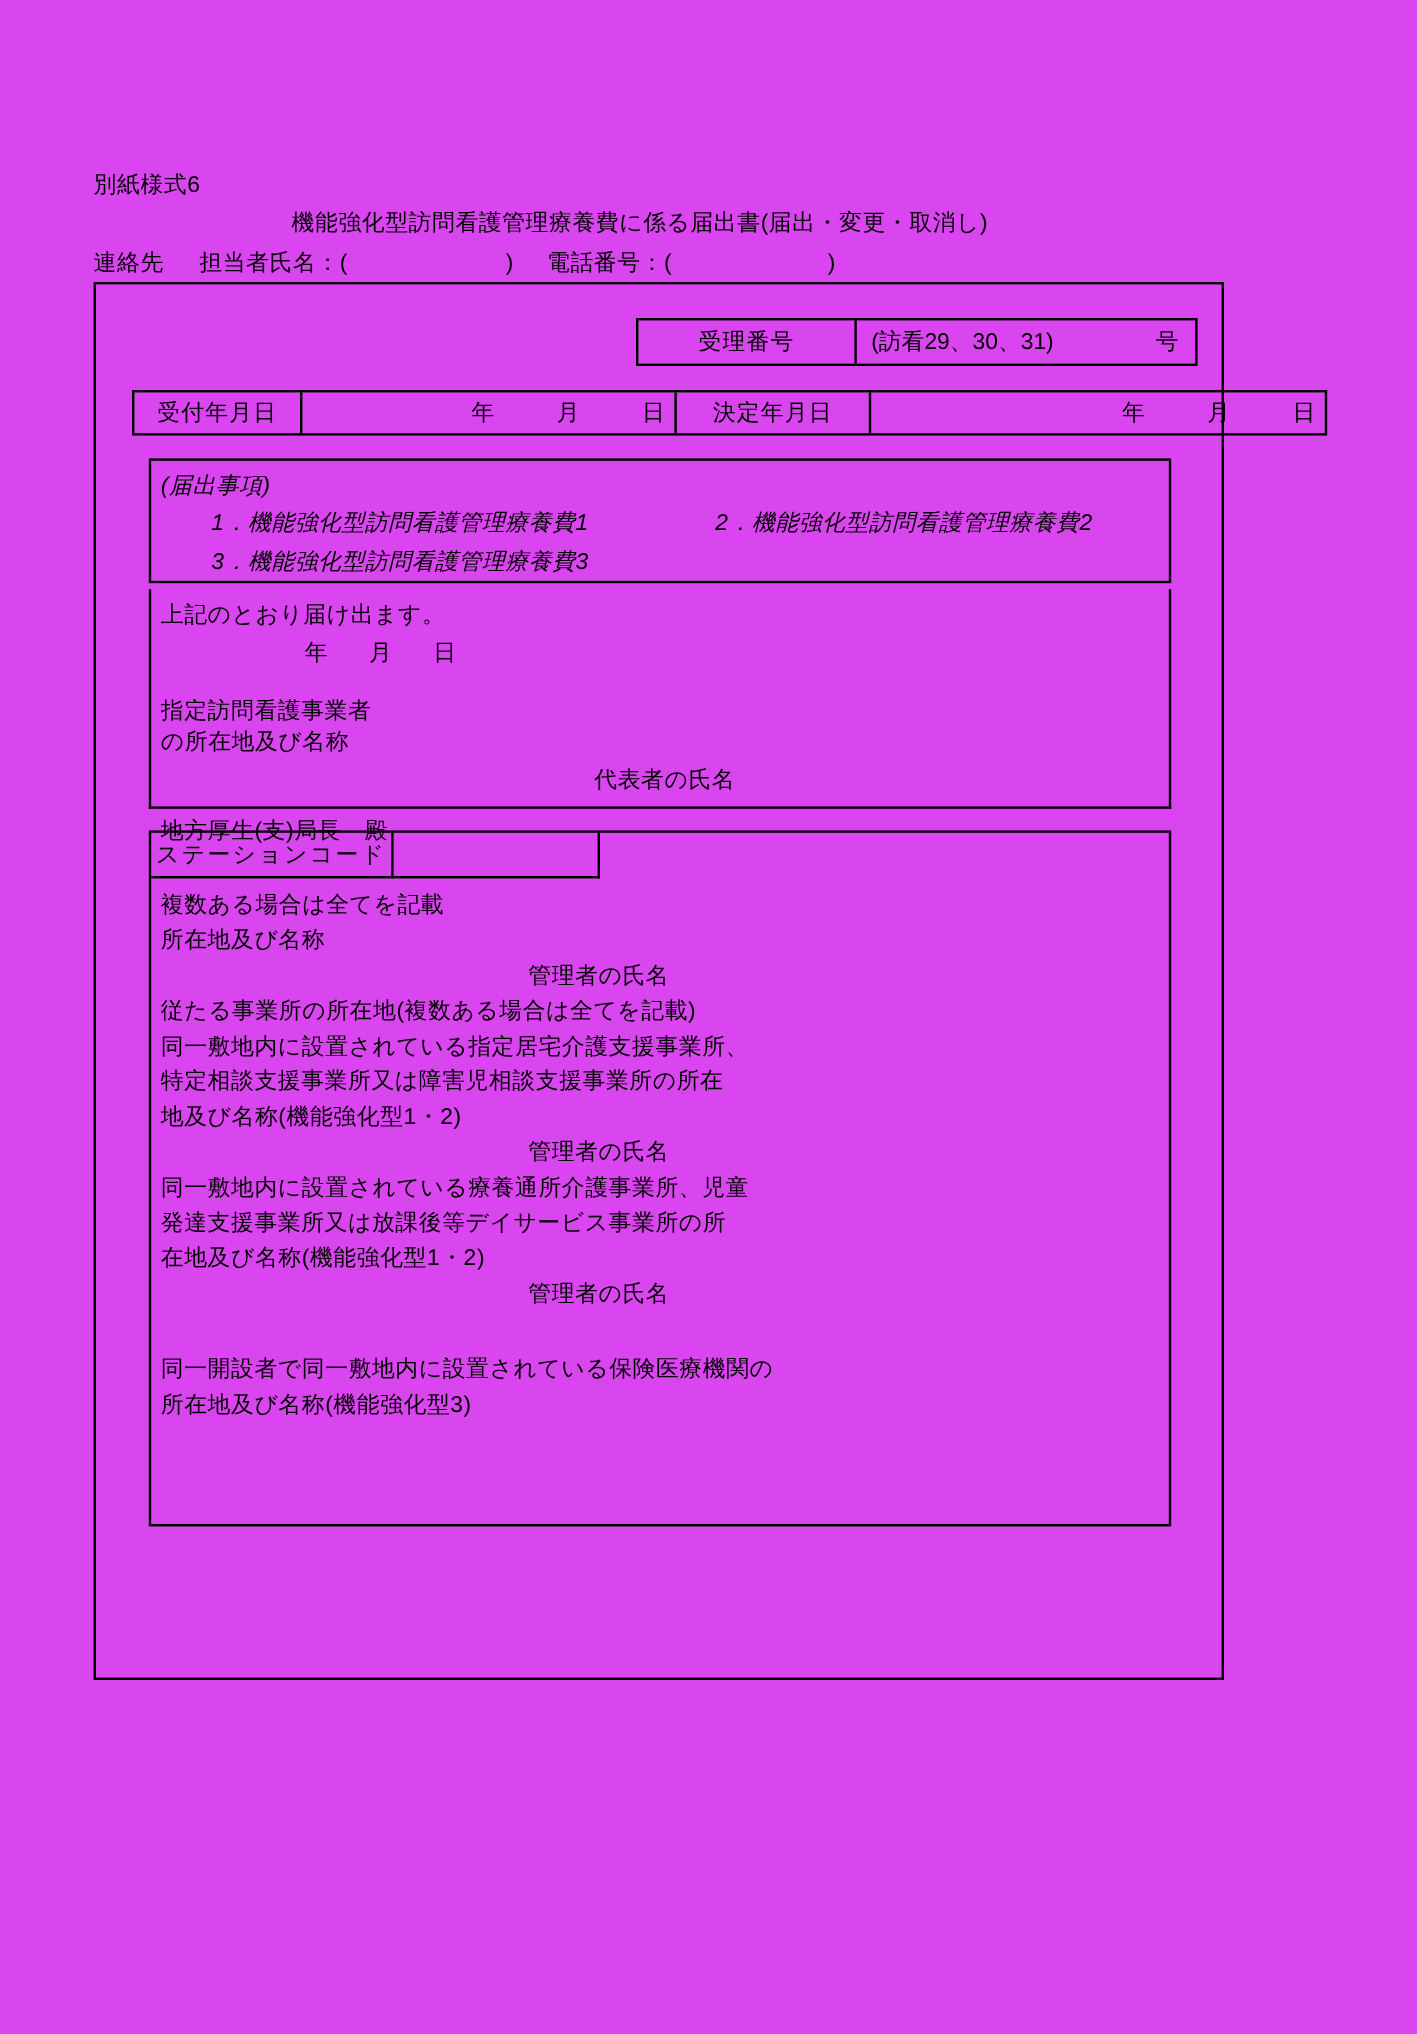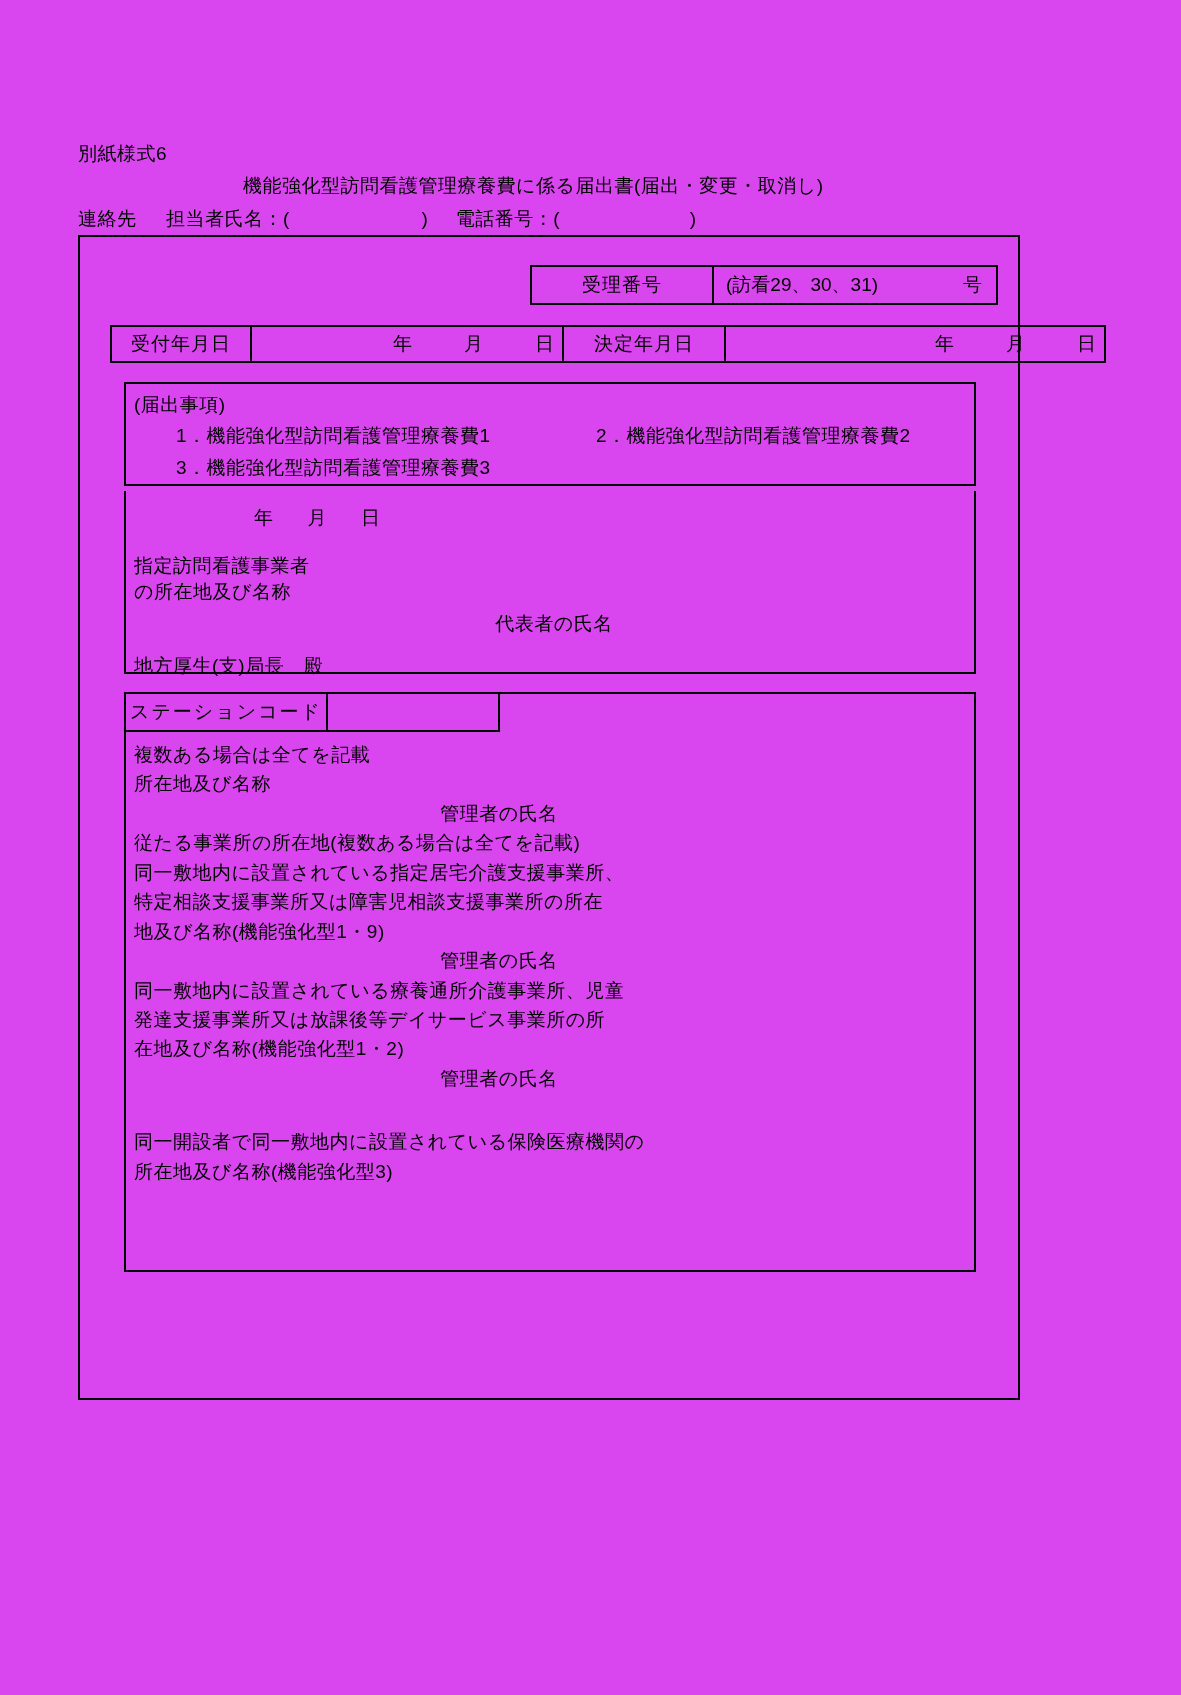--- a/index.html
+++ b/index.html
@@ -131,20 +131,21 @@
 
   
   .items-box {
     position: absolute;
     left: 44px;
     top: 145px;
     width: 852px;
     border: 2px solid #000;
     box-sizing: border-box;
     font-size: 19px;
+    font-style: italic;
   }
   .items-title {
     padding: 8px 0 2px 8px;
     letter-spacing: 0.5px;
   }
   .items-line {
     display: flex;
     padding: 3px 0 3px 50px;
     letter-spacing: 0.5px;
   }
@@ -274,20 +275,21 @@
       <div class="items-line">
         <span class="opt1">1．機能強化型訪問看護管理療養費1</span>
         <span>2．機能強化型訪問看護管理療養費2</span>
       </div>
       <div class="items-line">
         <span class="opt1">3．機能強化型訪問看護管理療養費3</span>
       </div>
     </div>
 
     <div class="decl-box">
+      <div>上記のとおり届け出ます。</div>
       <div class="decl-date">
         <span>年</span><span class="sp"></span><span>月</span><span class="sp"></span><span>日</span>
       </div>
       <div class="decl-provider">指定訪問看護事業者</div>
       <div>の所在地及び名称</div>
       <div class="decl-rep">代表者の氏名</div>
       <div class="decl-to">地方厚生(支)局長　殿</div>
     </div>
 
     <div class="station-box">
@@ -297,21 +299,21 @@
       </div>
       <div class="station-body">
         <p>複数ある場合は全てを記載</p>
         <p>所在地及び名称</p>
         <p class="manager">管理者の氏名</p>
 
         <p class="blk">従たる事業所の所在地(複数ある場合は全てを記載)</p>
 
         <p class="blk">同一敷地内に設置されている指定居宅介護支援事業所、</p>
         <p>特定相談支援事業所又は障害児相談支援事業所の所在</p>
-        <p>地及び名称(機能強化型1・9)</p>
+        <p>地及び名称(機能強化型1・2)</p>
         <p class="manager">管理者の氏名</p>
 
         <p class="blk">同一敷地内に設置されている療養通所介護事業所、児童</p>
         <p>発達支援事業所又は放課後等デイサービス事業所の所</p>
         <p>在地及び名称(機能強化型1・2)</p>
         <p class="manager">管理者の氏名</p>
 
         <p class="blk" style="margin-top:34px">同一開設者で同一敷地内に設置されている保険医療機関の</p>
         <p>所在地及び名称(機能強化型3)</p>
       </div>

